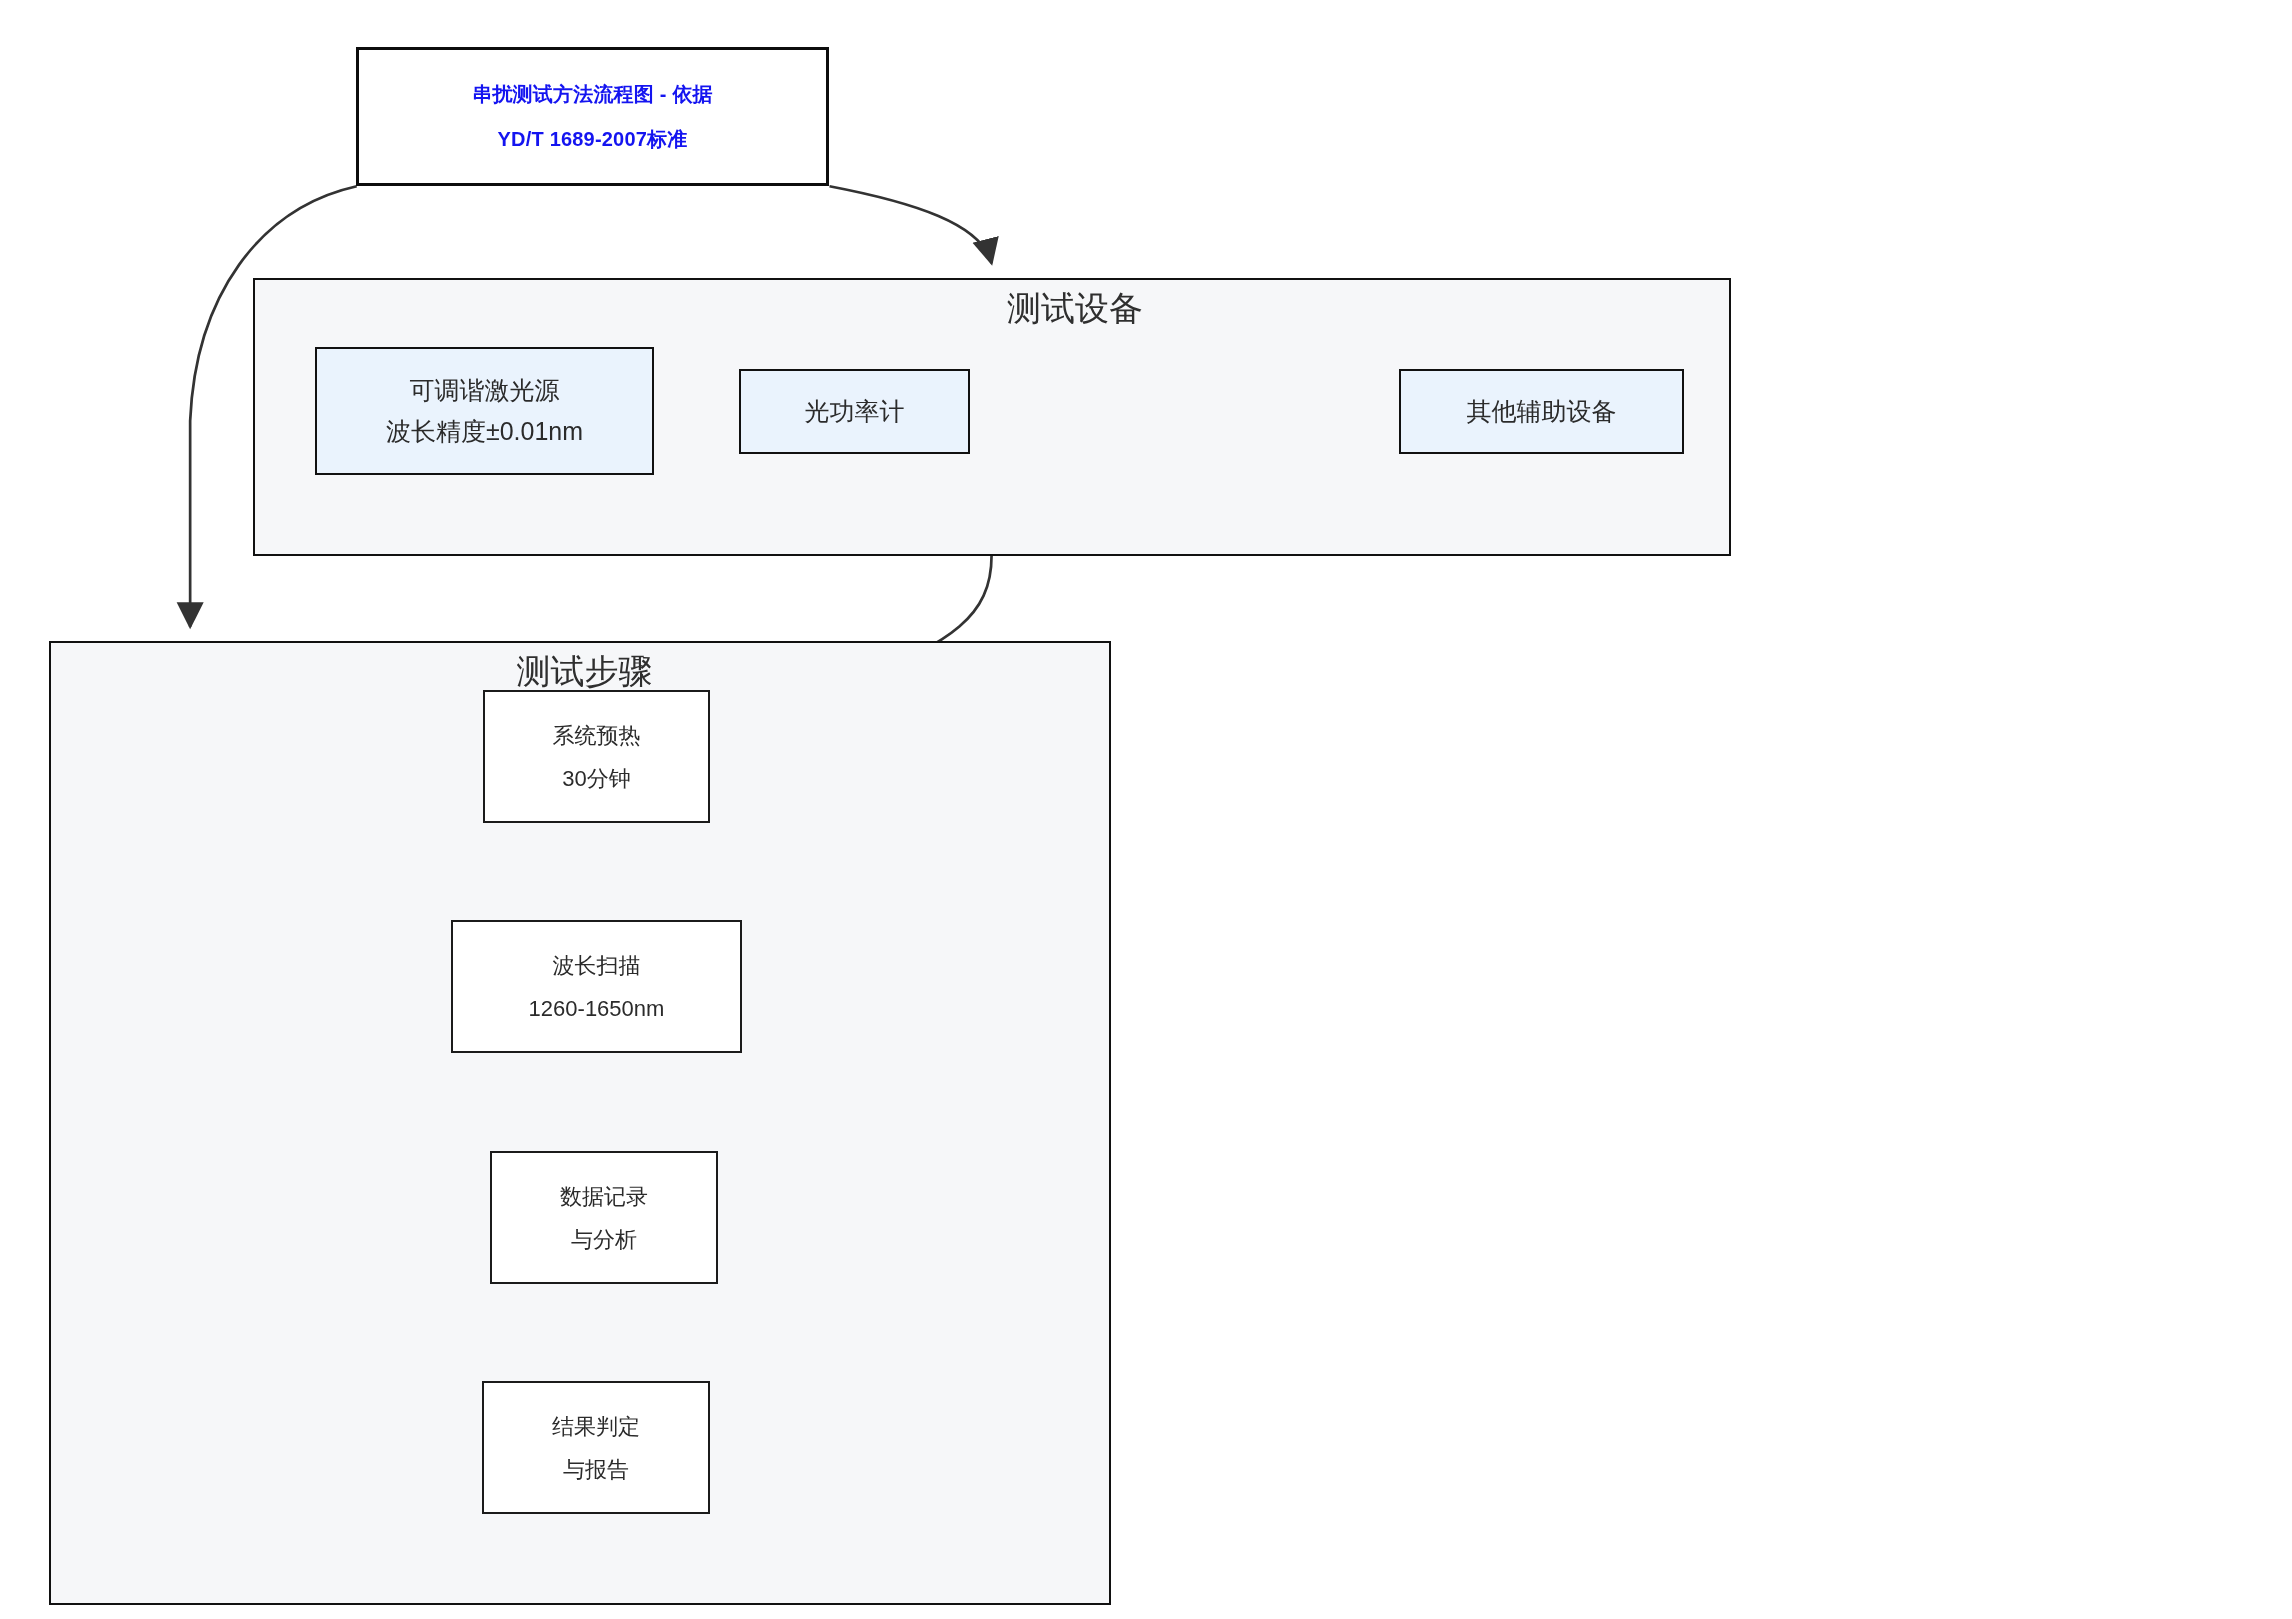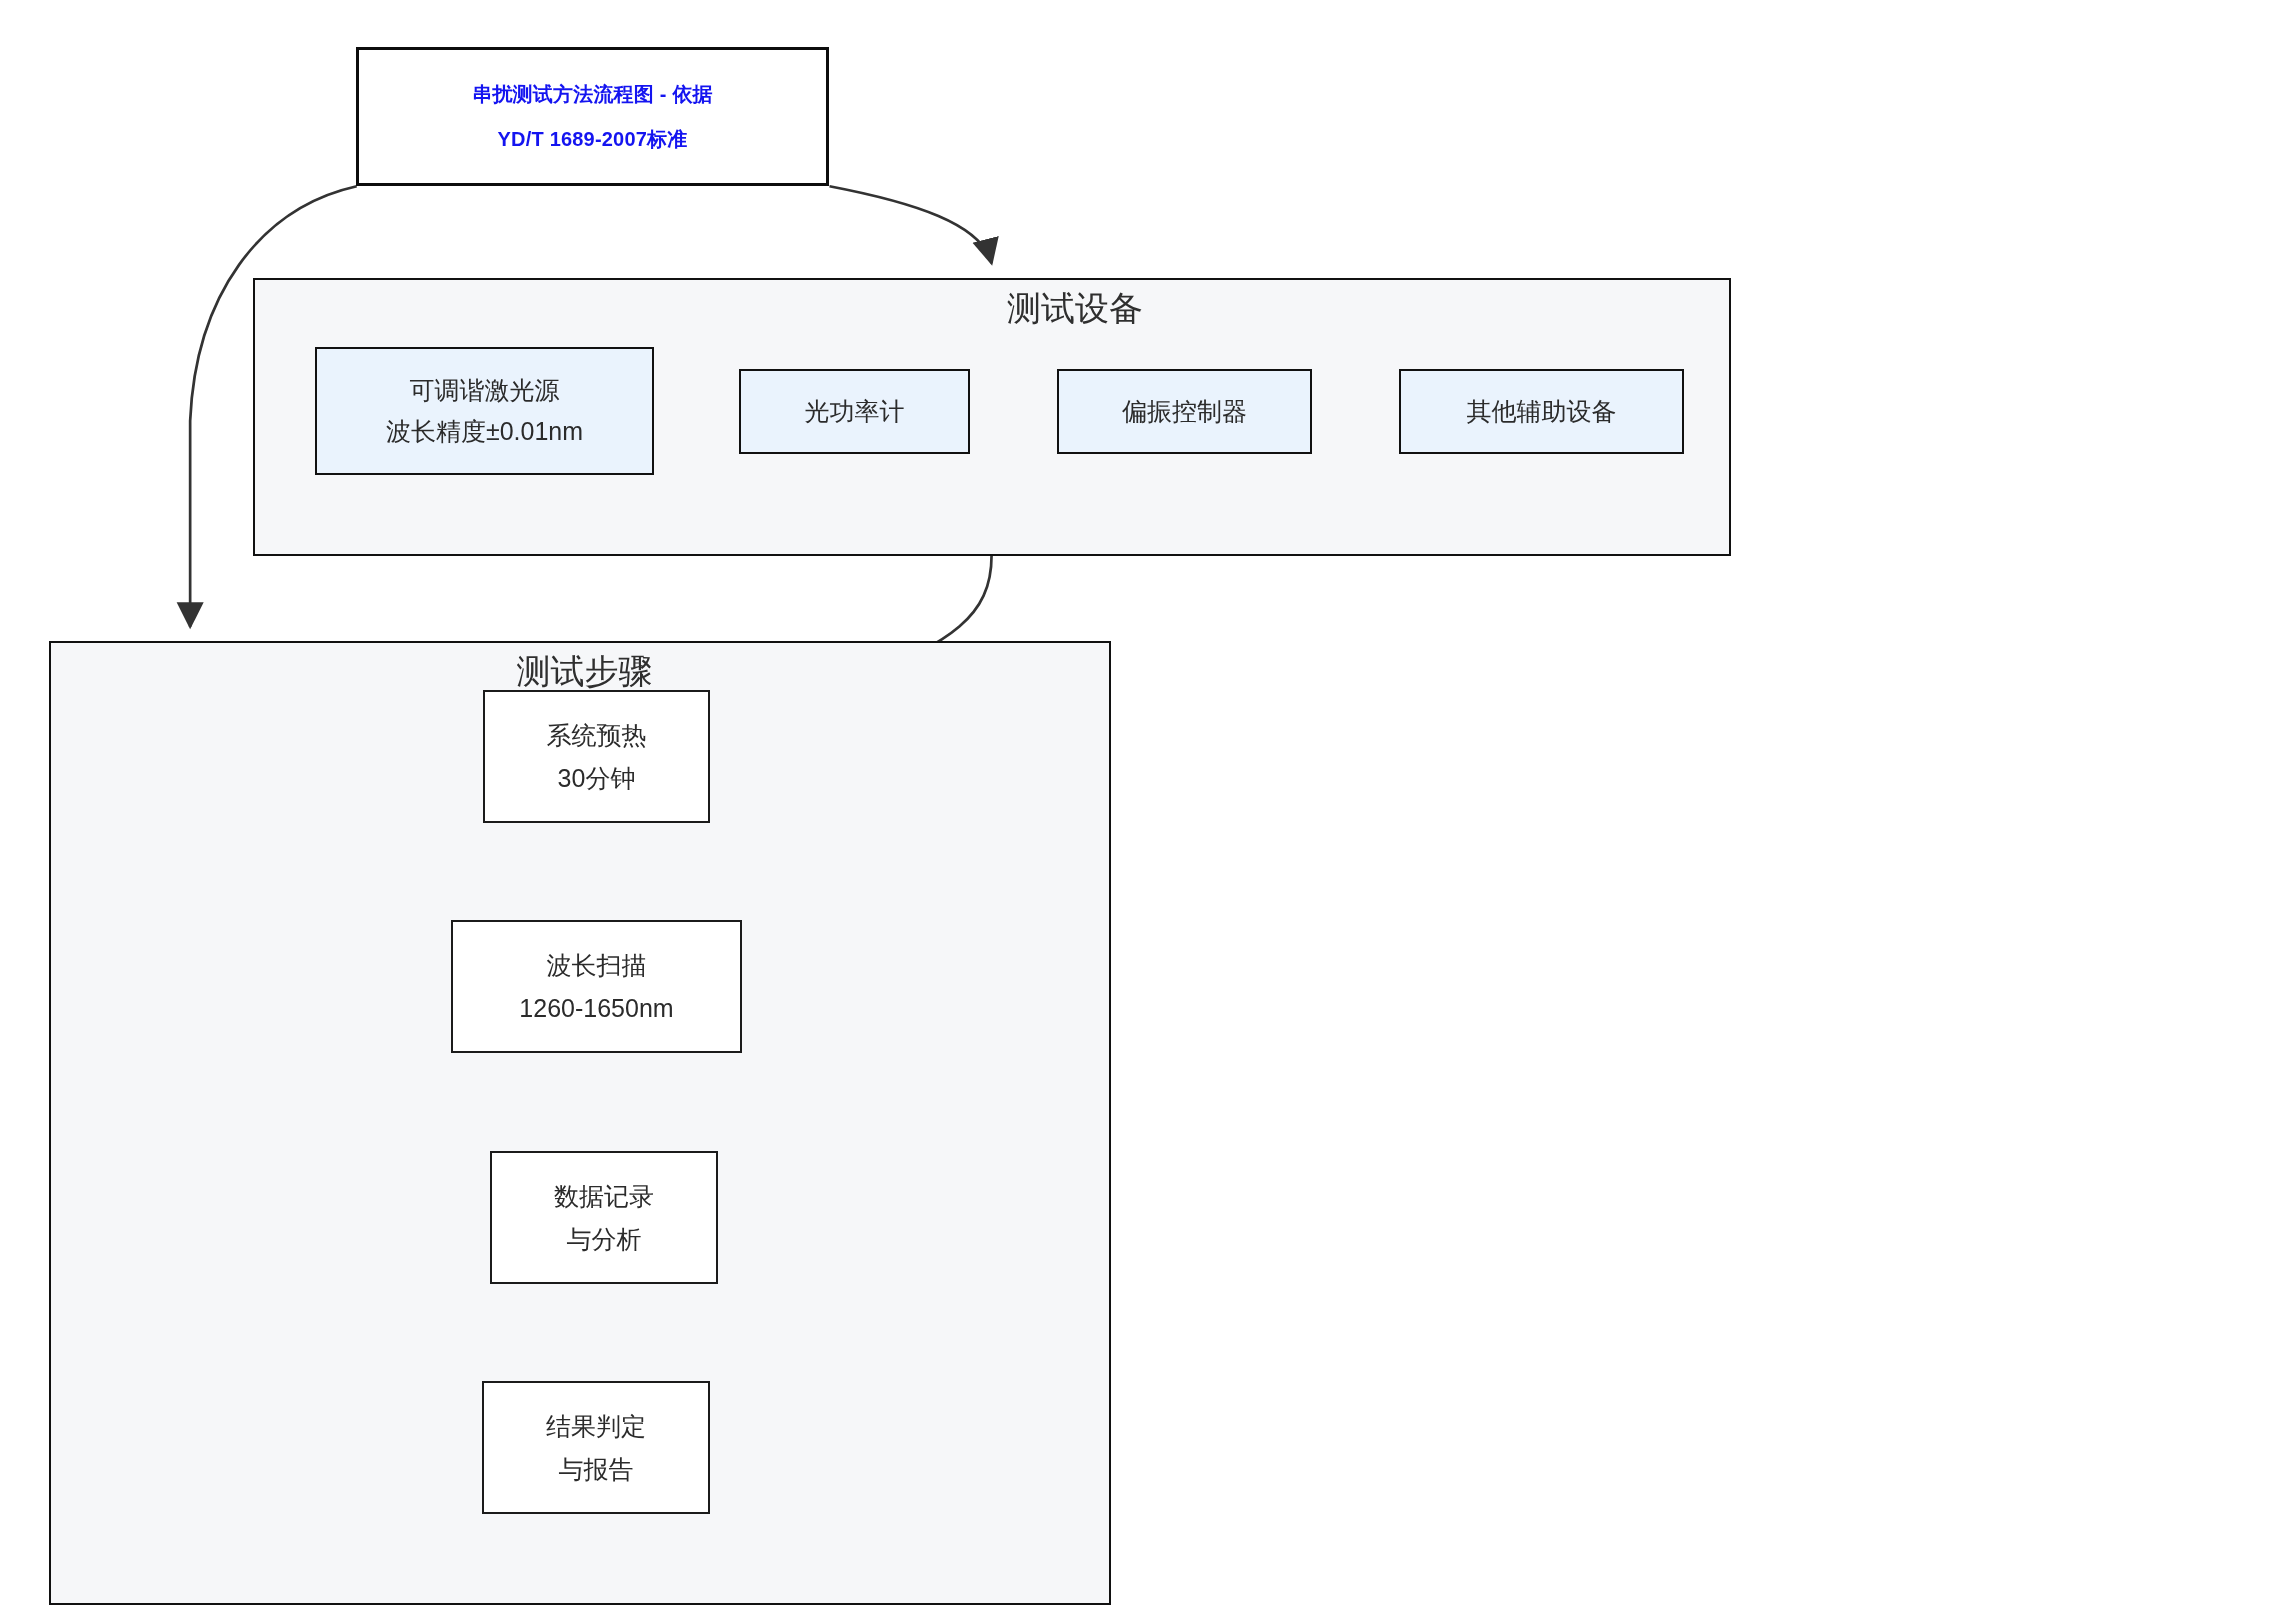--- a/index.html
+++ b/index.html
@@ -117,21 +117,21 @@
     background: #ffffff;
     border: 2.7px solid #1b1b1b;
     box-sizing: border-box;
     display: flex;
     flex-direction: column;
     align-items: center;
     justify-content: center;
     z-index: 3;
   }
   .step-line {
-    font-size: 25px;
+    font-size: 22px;
     line-height: 43px;
     color: #2b2b2b;
     white-space: nowrap;
   }
   #step-0 { left: 483px; top: 690px;  width: 227px; height: 133px; }
   #step-1 { left: 451px; top: 920px; width: 291px; height: 133px; }
   #step-2 { left: 482px; top: 1151px; width: 228px; height: 133px; margin-left: 8px; }
   #step-3 { left: 482px; top: 1381px; width: 228px; height: 133px; }
 </style>
 </head>
@@ -170,23 +170,20 @@
 
   <div class="equip-node" id="equip-0">
     <div class="equip-line">可调谐激光源</div>
     <div class="equip-line">波长精度±0.01nm</div>
   </div>
 
   <div class="equip-node" id="equip-1">
     <div class="equip-line">光功率计</div>
   </div>
 
-  <div class="equip-node" id="equip-2">
-    <div class="equip-line">偏振控制器</div>
-  </div>
 
   <div class="equip-node" id="equip-3">
     <div class="equip-line">其他辅助设备</div>
   </div>
 
   <div class="cluster" id="cluster-steps">
     <div class="cluster-label">测试步骤</div>
   </div>
 
   <div class="step-node" id="step-0">

